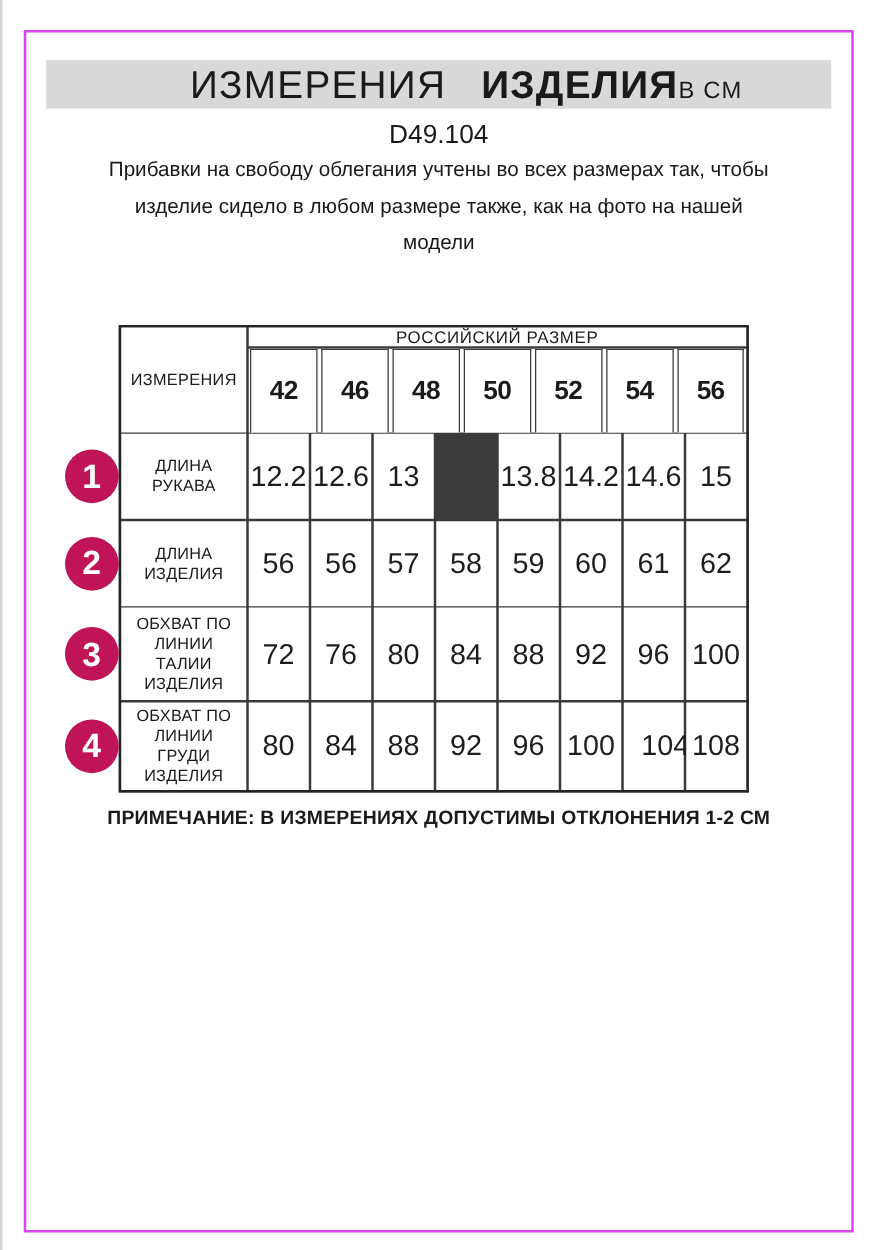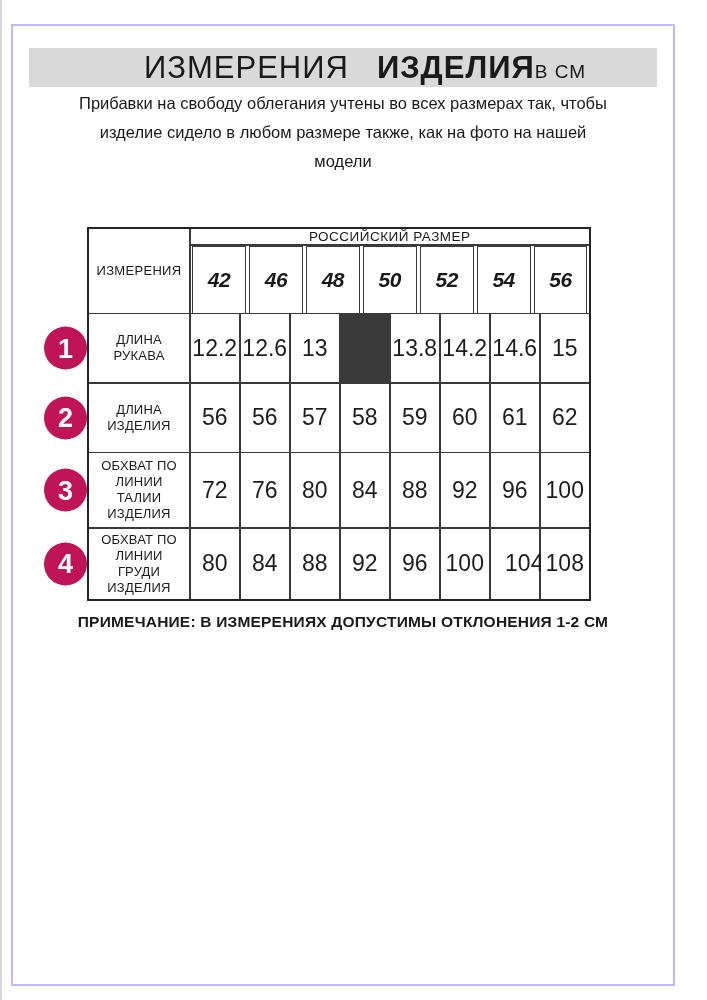--- a/index.html
+++ b/index.html
@@ -2,22 +2,22 @@
 <html><head>
 <meta charset="utf-8">
 <style>
   html,body{margin:0;padding:0;}
   body{
     width:707px;height:1000px;position:relative;background:#ffffff;
     font-family:"Liberation Sans", sans-serif;color:#1a1a1a;overflow:hidden;
   }
   .scan-edge{position:absolute;left:0;top:0;width:2px;height:100%;background:#d7d7d7;}
   .frame{
-    position:absolute;left:11px;top:24px;width:660px;height:958px;
-    border:2px solid #c4b5fd;background:#ffffff;
+    position:absolute;left:19px;top:24px;width:660px;height:958px;
+    border:2px solid #d946ef;background:#ffffff;
   }
   
   .titlebar{
     margin:22px 16px 0 16px;height:39px;background:#d9d9d9;
     display:flex;align-items:center;justify-content:center;
   }
   .titlebar-inner{transform:translateX(22px);display:flex;align-items:baseline;}
   .t-reg{font-size:31px;font-weight:400;letter-spacing:1px;}
   .t-bold{font-size:31px;font-weight:700;margin-left:28px;letter-spacing:1px;}
   .t-units{font-size:19px;font-weight:400;letter-spacing:1px;}
@@ -34,21 +34,21 @@
     grid-template-columns:100px repeat(8,48.5px);
     grid-template-rows:15px 67px 68px 68px 74px 70px;
     gap:1.5px;background:#3a3a3a;border:2px solid #242424;
     width:max-content;
   }
   .cell{background:#ffffff;display:flex;align-items:center;justify-content:center;}
   .corner{grid-column:1;grid-row:1/3;font-size:13px;letter-spacing:0.3px;}
   .band{grid-column:2/10;grid-row:1;font-size:13.5px;letter-spacing:0.5px;}
   .sizesrow{
     grid-column:2/10;grid-row:2;display:flex;align-items:stretch;
-    justify-content:space-between;padding:0;font-style:italic;
+    justify-content:space-between;padding:0;
   }
   .sizebox{
     flex:1 1 0;margin:0 1.5px;border:1.4px solid #3a3a3a;border-bottom:none;
     display:flex;align-items:center;justify-content:center;
     font-size:21px;font-weight:800;letter-spacing:-0.5px;background:#fff;
   }
   .rowlabel{
     position:relative;font-size:13px;text-align:center;line-height:16px;
     padding:2px 5px;letter-spacing:0.2px;
   }
@@ -70,20 +70,21 @@
 <div class="frame">
 
   <div class="titlebar">
     <div class="titlebar-inner">
       <span class="t-reg">ИЗМЕРЕНИЯ</span>
       <span class="t-bold">ИЗДЕЛИЯ</span>
       <span class="t-units">В СМ</span>
     </div>
   </div>
 
+  <div class="model">D49.104</div>
 
   <div class="desc">Прибавки на свободу облегания учтены во всех размерах так, чтобы изделие сидело в любом размере также, как на фото на нашей модели</div>
 
   <div class="table-zone">
     <div class="stable">
       <div class="cell corner">ИЗМЕРЕНИЯ</div>
       <div class="cell band">РОССИЙСКИЙ РАЗМЕР</div>
       <div class="cell sizesrow">
           <div class="sizebox">42</div>
           <div class="sizebox">46</div>

